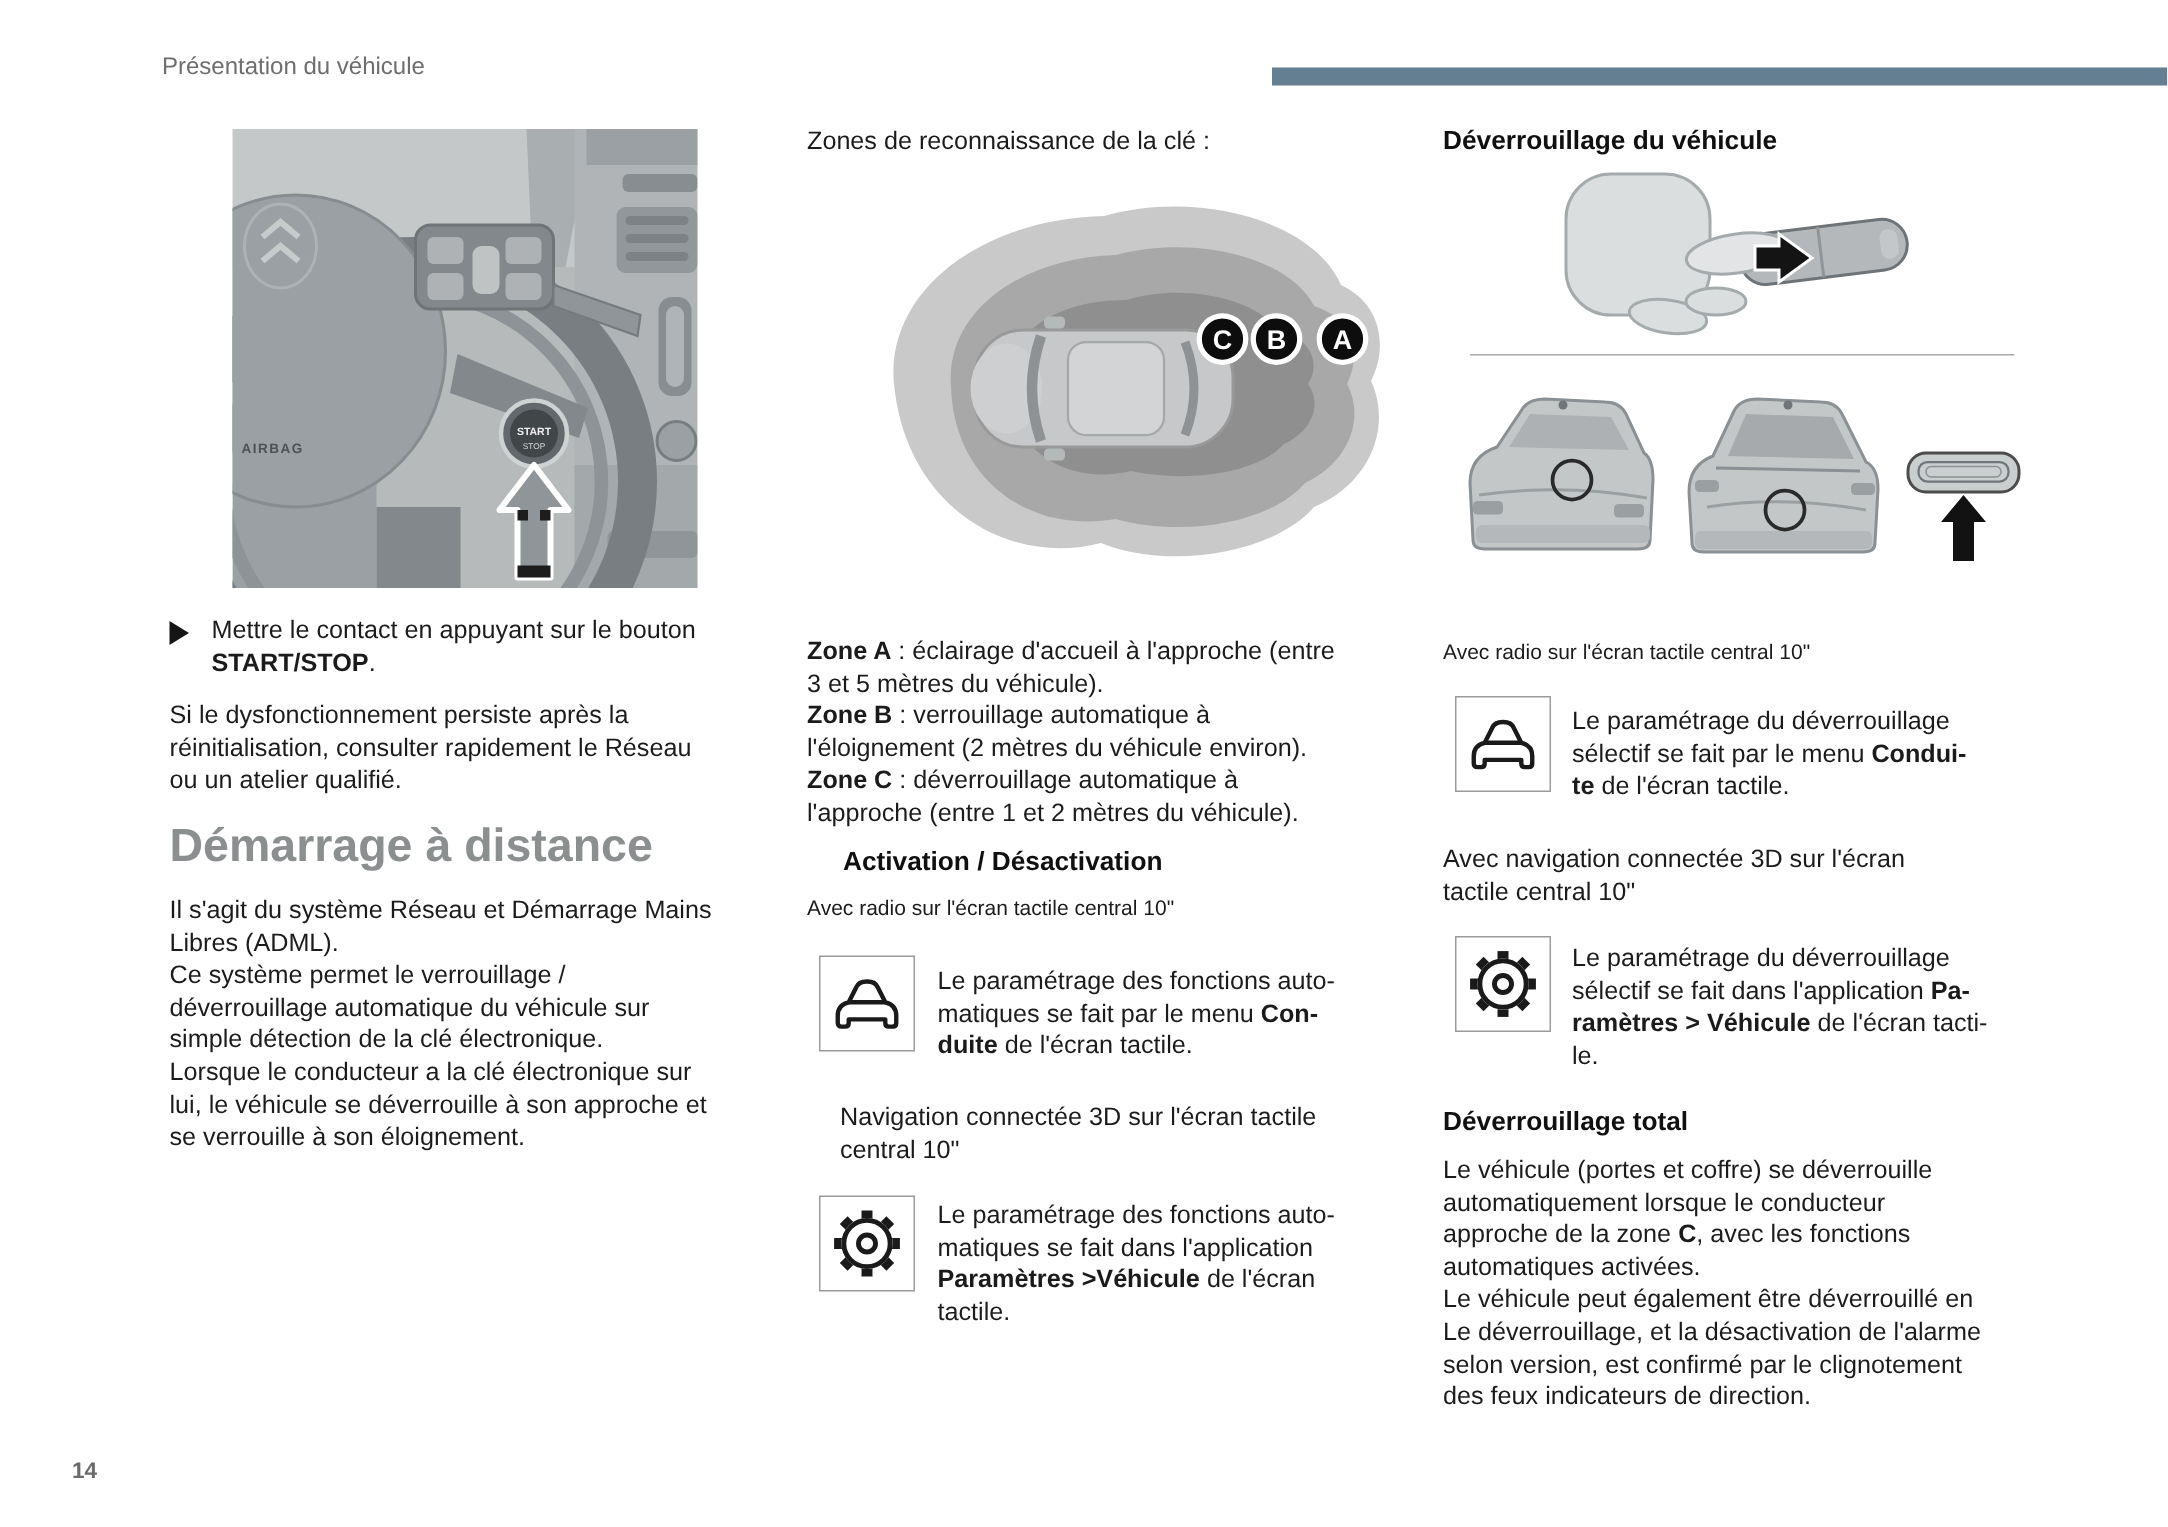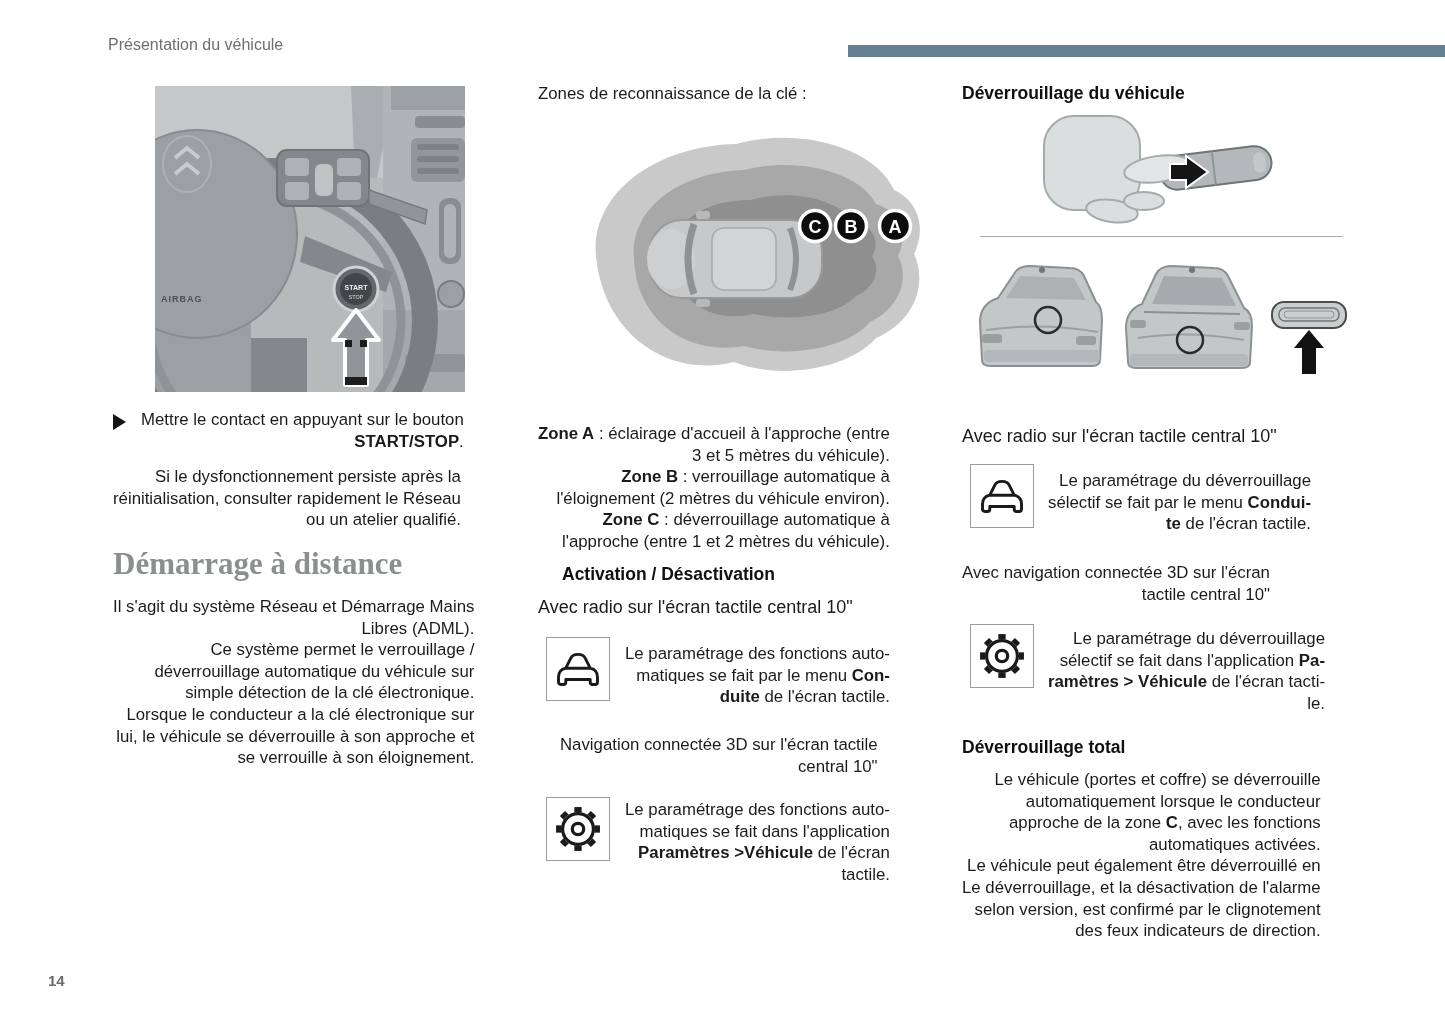--- a/index.html
+++ b/index.html
@@ -1,25 +1,25 @@
 <!DOCTYPE html>
 <html><head>
 <meta charset="utf-8">
 <style>
   html,body{margin:0;padding:0;background:#ffffff;}
   .page{position:relative;width:1445px;height:1000px;background:#ffffff;overflow:hidden;
-        font-family:"Liberation Sans",sans-serif;color:#1b1b1b;text-align:right;}
+        font-family:"Liberation Sans",sans-serif;color:#1b1b1b;}
   .abs{position:absolute;}
   .hdr{font-size:16px;color:#6e6e6e;}
   .topbar{background:#647f91;}
   .txt{font-size:16.8px;}
   .txt .ln{line-height:21.6px;white-space:nowrap;}
-  .h1{font-size:31px;font-weight:bold;color:#8c8f90;white-space:nowrap;font-family:Liberation Serif, serif;}
+  .h1{font-size:31px;font-weight:bold;color:#8c8f90;white-space:nowrap;}
   .h2{font-size:17.5px;font-weight:bold;color:#101010;white-space:nowrap;}
-  .caption{font-size:18px;}
+  .caption{font-size:14px;}
   .iconbox{width:64px;height:64px;border:1px solid #9b9b9b;background:#fff;
            display:flex;align-items:center;justify-content:center;box-sizing:border-box;}
   .divider{height:1px;background:#a8a8a8;}
   .pagenum{font-size:15px;font-weight:bold;color:#6a6a6a;}
   .tri{width:0;height:0;border-top:8px solid transparent;border-bottom:8px solid transparent;
        border-left:13px solid #151515;}
   b{font-weight:bold;margin-top:44px;}
   svg text{font-family:"Liberation Sans",sans-serif;}
 </style>
 </head>

